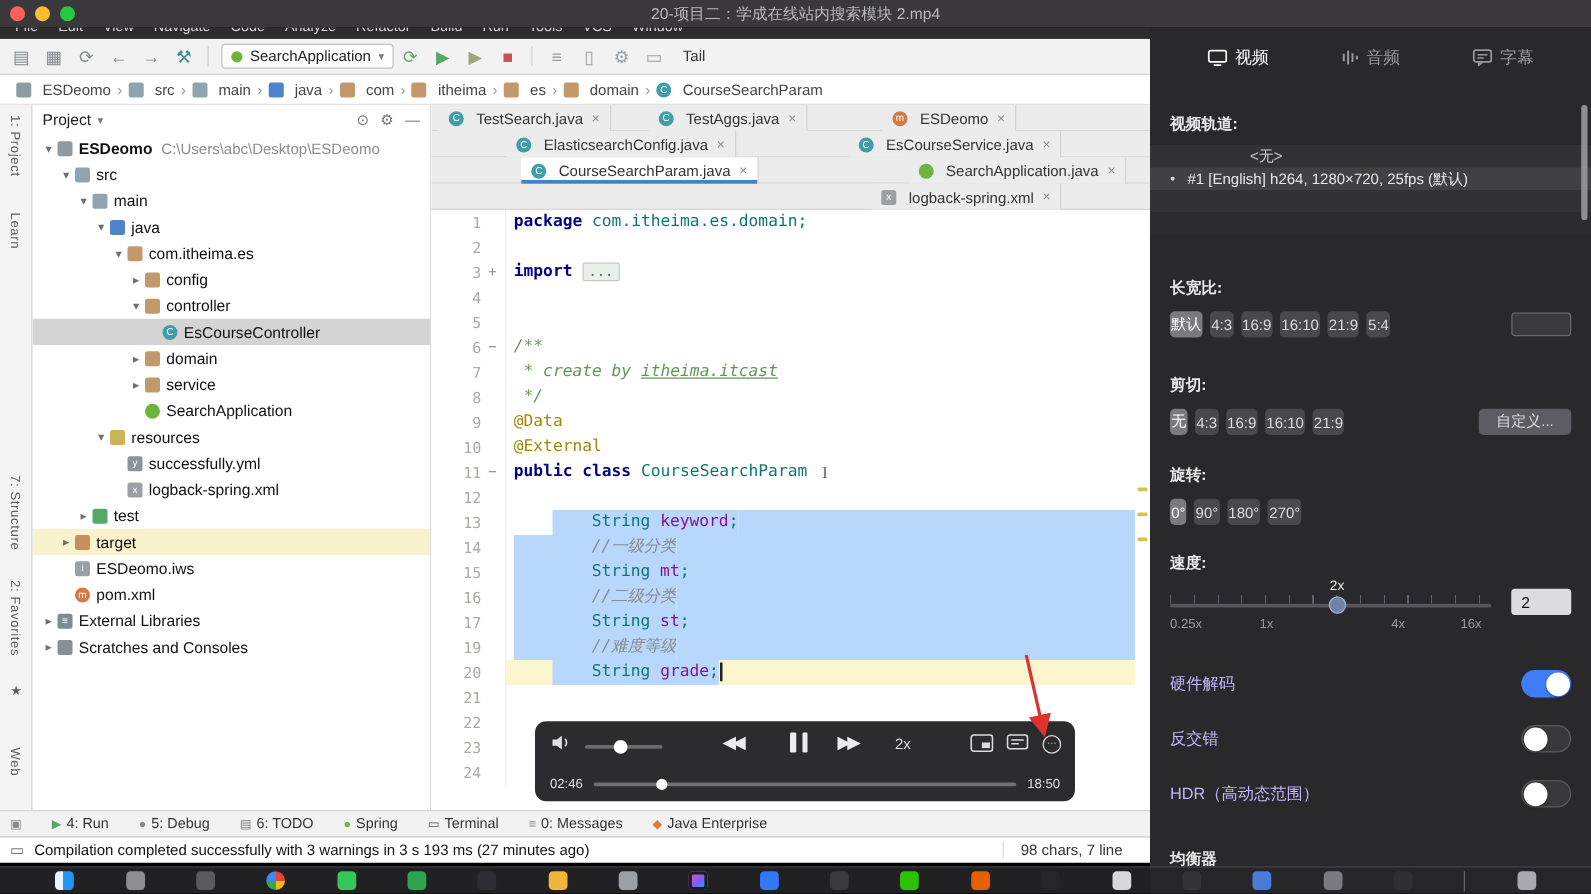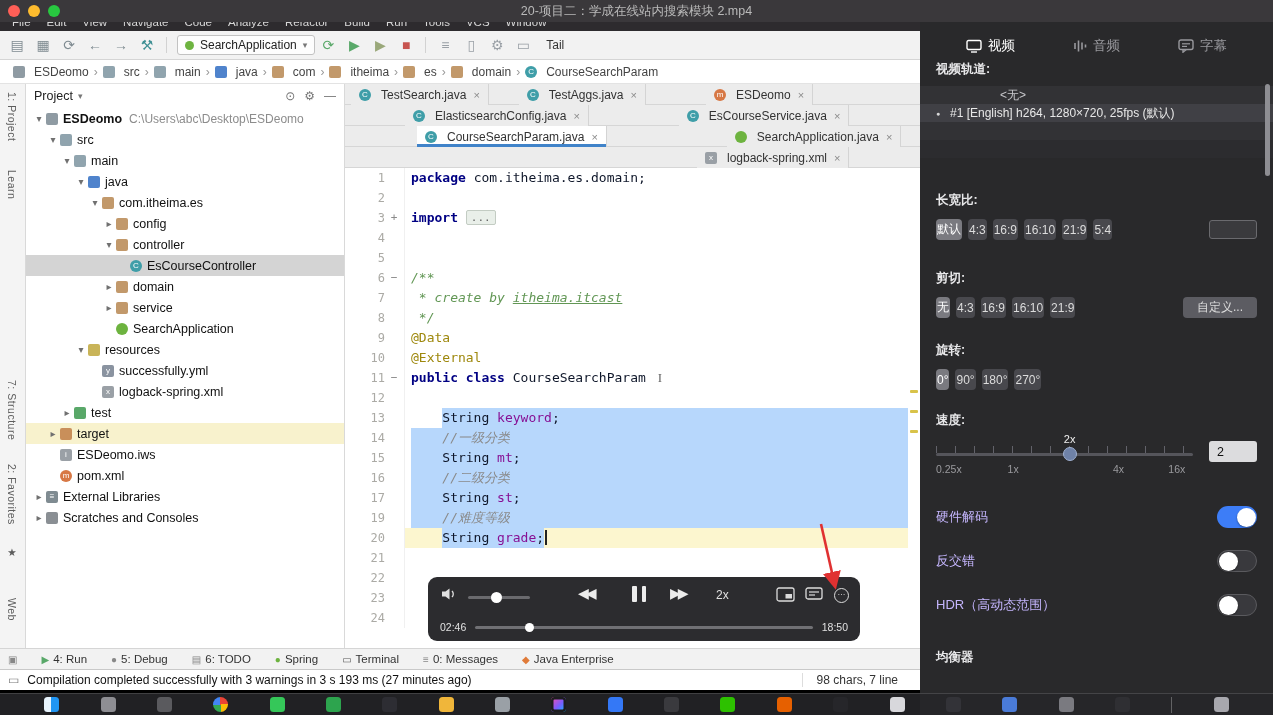--- a/index.html
+++ b/index.html
@@ -66,23 +66,23 @@
   .tab .close { color:#8a8a8a; font-size:11px; margin-left:2px; }
 
   .code-area { flex:1; position:relative; font-family:"DejaVu Sans Mono",monospace; font-size:13px; overflow:hidden; }
   .code-line { display:flex; height:20px; line-height:20px; }
   .line-current { background:#fcf6cf; }
   .gutter { flex:0 0 60px; background:#fff; border-right:1px solid #f0f0f0; display:flex; }
   .ln { display:inline-block; width:40px; text-align:right; color:#abaaa5; font-size:12px; }
   .foldm { display:inline-block; width:18px; text-align:center; color:#8a8a8a; font-size:11px; }
   .code-body { display:flex; flex:1; white-space:pre; padding-left:6px; }
   .fillx { flex:1; }
-  .selband { background:#b7d7fc; display:inline-flex; }
+  .selband { background:#b7d7fc; display:inline-flex;padding-left:31px; }
   .tk-kw{color:#000083;font-weight:bold}
-  .tk-pl{color:#0f172a}
+  .tk-pl{color:#0f766e}
   .tk-ann{color:#9e880d}
   .tk-cmt{color:#8a8a8a;font-style:italic}
   .tk-doc{color:#629755;font-style:italic}
   .tk-doclink{color:#629755;font-style:italic;text-decoration:underline}
   .tk-field{color:#871094}
   .tk-folded{background:#e9efe9;border:1px solid #c3ccc3;color:#666;border-radius:2px;font-size:11px;
              padding:0 4px;height:15px;line-height:14px;display:inline-block;margin-top:2px}
   .caret{border-left:2px solid #222;height:15px;margin:2px 0 0 1px;display:inline-block}
   .ibeam{color:#666;margin-left:12px;font-family:"Liberation Serif",serif}
   .estripe{position:absolute;right:0;top:0;width:12px;height:100%;background:#fff}
@@ -778,21 +778,21 @@
               <rect x="1" y="1" width="14" height="9.5" rx="2" fill="none" stroke="currentColor" stroke-width="1.4"></rect>
               <path d="M5 10.5 L5 13.2 L8.3 10.5" fill="none" stroke="currentColor" stroke-width="1.4"></path>
               <line x1="4" y1="4.8" x2="12" y2="4.8" stroke="currentColor" stroke-width="1.2"></line>
               <line x1="4" y1="7.4" x2="9" y2="7.4" stroke="currentColor" stroke-width="1.2"></line>
             </svg>
           </span>
           <span>字幕</span>
         </span>
       </div>
 
-    <div class="ptitle" style="">视频轨道:</div>
+    <div class="ptitle" style="margin-top:30px">视频轨道:</div>
     <div class="tracklist">
         <div class="trackrow">
           <span style="flex: 0 0 auto; width: 64px;"></span>
           <span>&lt;无&gt;</span>
         </div>
         <div class="trackrow tsel">
           <span class="bullet">●</span>
           <span>#1  [English] h264, 1280×720, 25fps (默认)</span>
         </div>
         <div class="trackrow">

